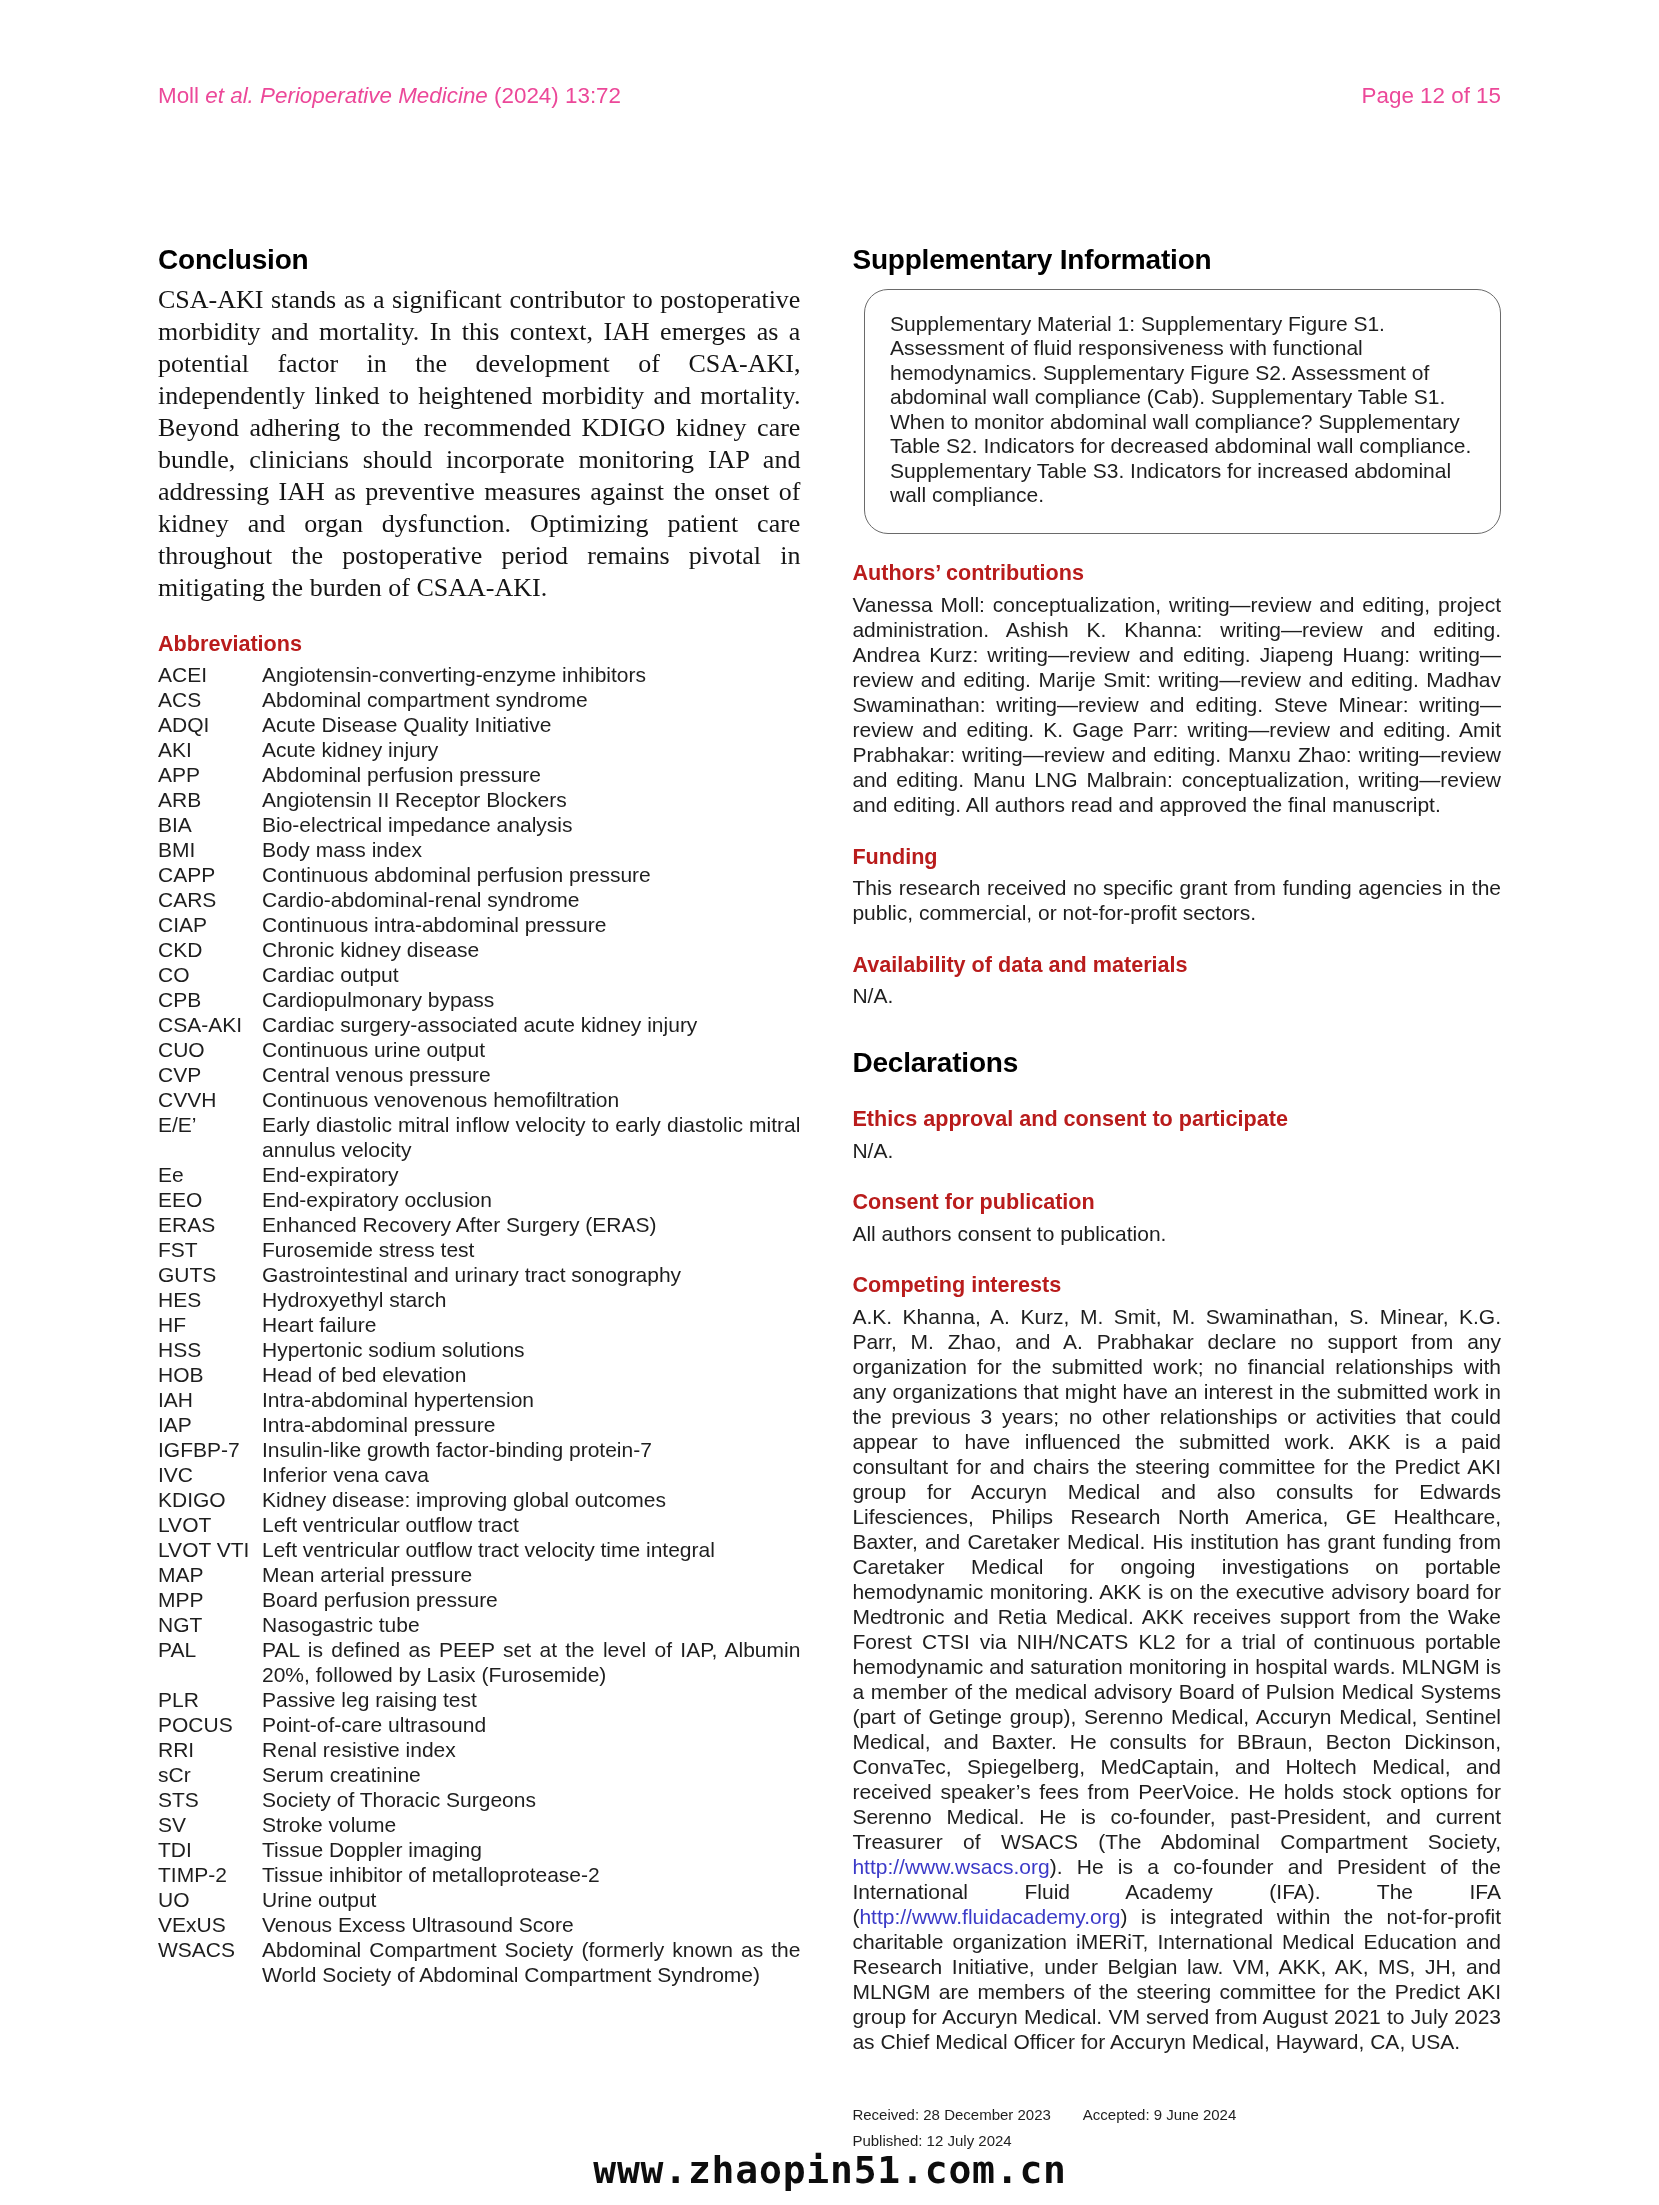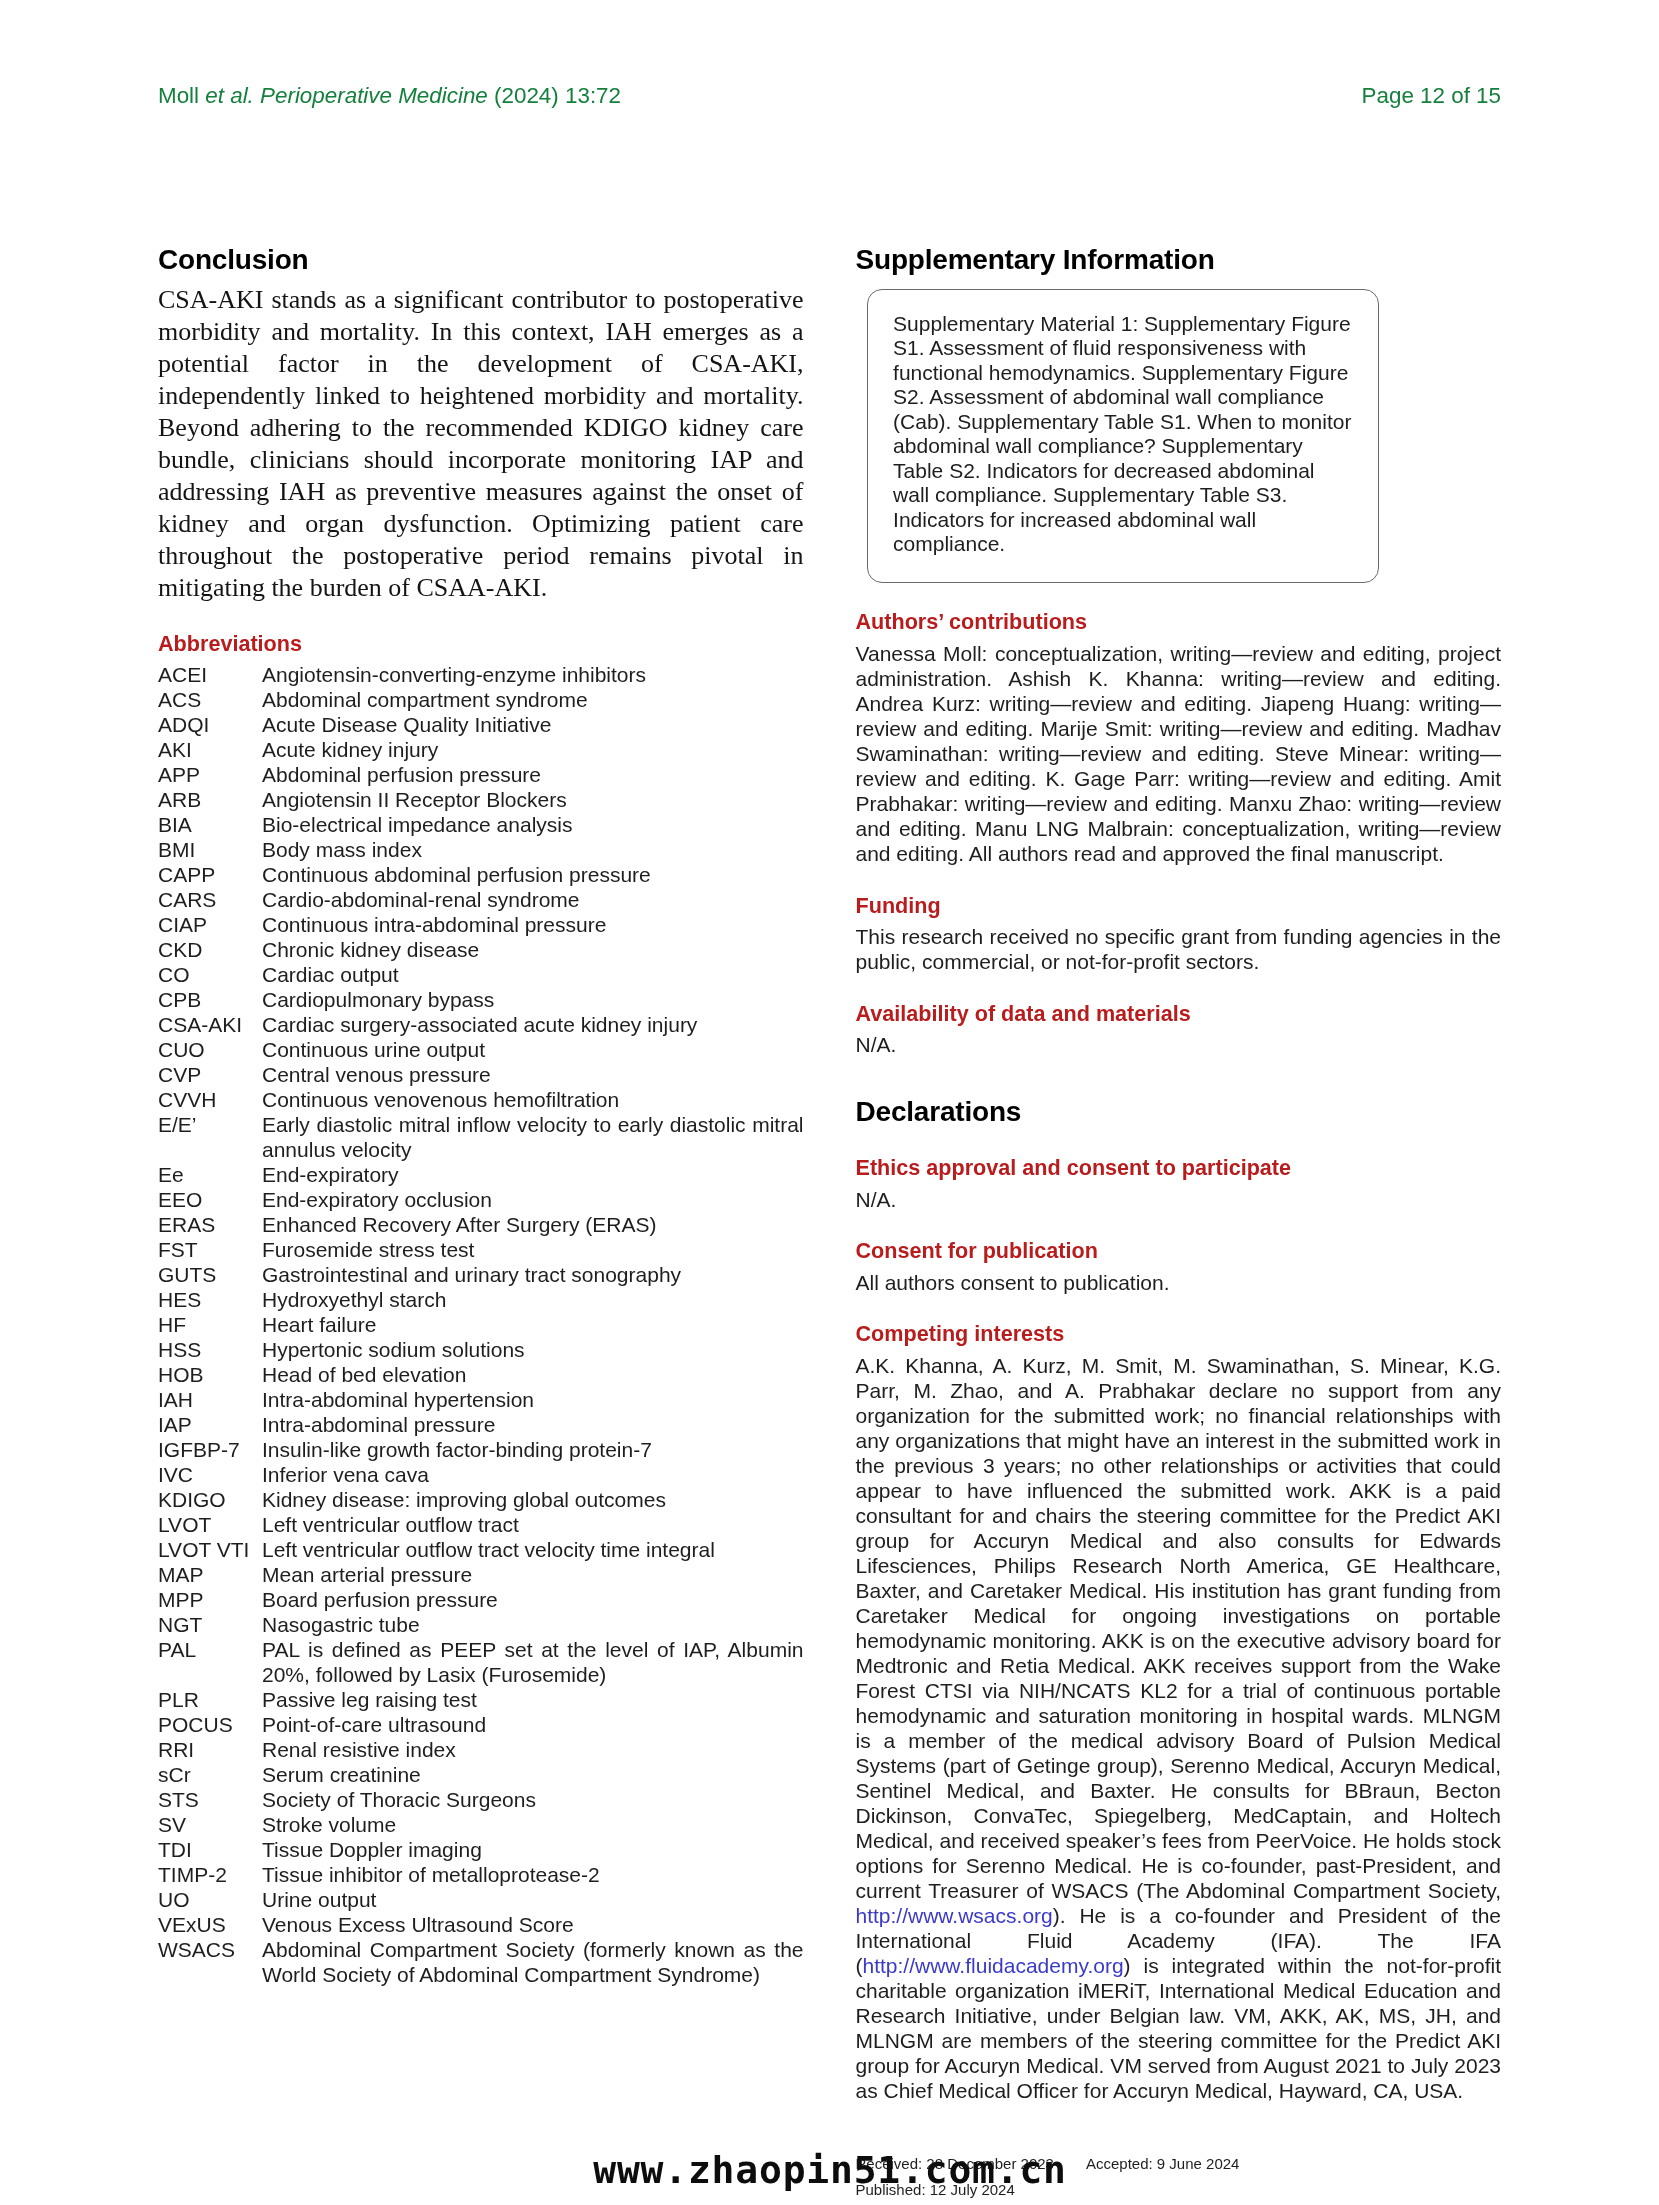--- a/index.html
+++ b/index.html
@@ -8,21 +8,21 @@
     width:1660px;height:2205px;
     background:#ffffff;
     font-family:"Liberation Sans","DejaVu Sans",sans-serif;
     color:#1e1e1e;
     overflow:hidden;
   }
   
   .running-head{
     position:absolute;top:83px;left:158px;width:1343px;
     display:flex;justify-content:space-between;
-    font-size:22.4px;line-height:26.6px;color:#15803d;
+    font-size:22.4px;line-height:26.6px;color:#ec4899;
   }
   .running-head .ital{font-style:italic;}
   
   .columns{
     position:absolute;top:243px;left:158px;width:1343px;
     display:flex;gap:52px;
   }
   .col{width:652px;}
   h1.sec{
     font-size:28px;line-height:33px;font-weight:700;color:#000;
@@ -41,22 +41,22 @@
     font-size:21px;line-height:25px;text-align:justify;margin:0;color:#1e1e1e;
   }
   p.plain{font-size:21px;line-height:25px;margin:0;color:#1e1e1e;}
   
   .abbr-list{margin-top:1.7px;}
   .abbr-row{display:grid;grid-template-columns:104px 1fr;}
   .abbr-term{font-size:21px;line-height:25px;}
   .abbr-def{font-size:21px;line-height:25px;text-align:justify;}
   
   .supp-box{
-    margin:13.3px 0 0 11.6px;width:512px;box-sizing:border-box;
-    border:1.7px solid #6a6a6a;border-radius:15px;
+    margin:13.3px 0 0 11.6px;width:637px;box-sizing:border-box;
+    border:1.7px solid #6a6a6a;border-radius:24px;
     padding:21.6px 25px 25px 25px;
   }
   .supp-box p{font-size:21px;line-height:24.5px;margin:0;color:#1e1e1e;}
   a.link, .link{color:#3b3ac8;text-decoration:none;cursor:pointer;}
   h1.decl{margin-top:38px;}
   .dates{margin-top:48px;font-size:15px;line-height:26px;}
   .dates .gap{display:inline-block;width:32px;}
   
   .watermark{
     position:absolute;bottom:13.3px;left:0;width:100%;

